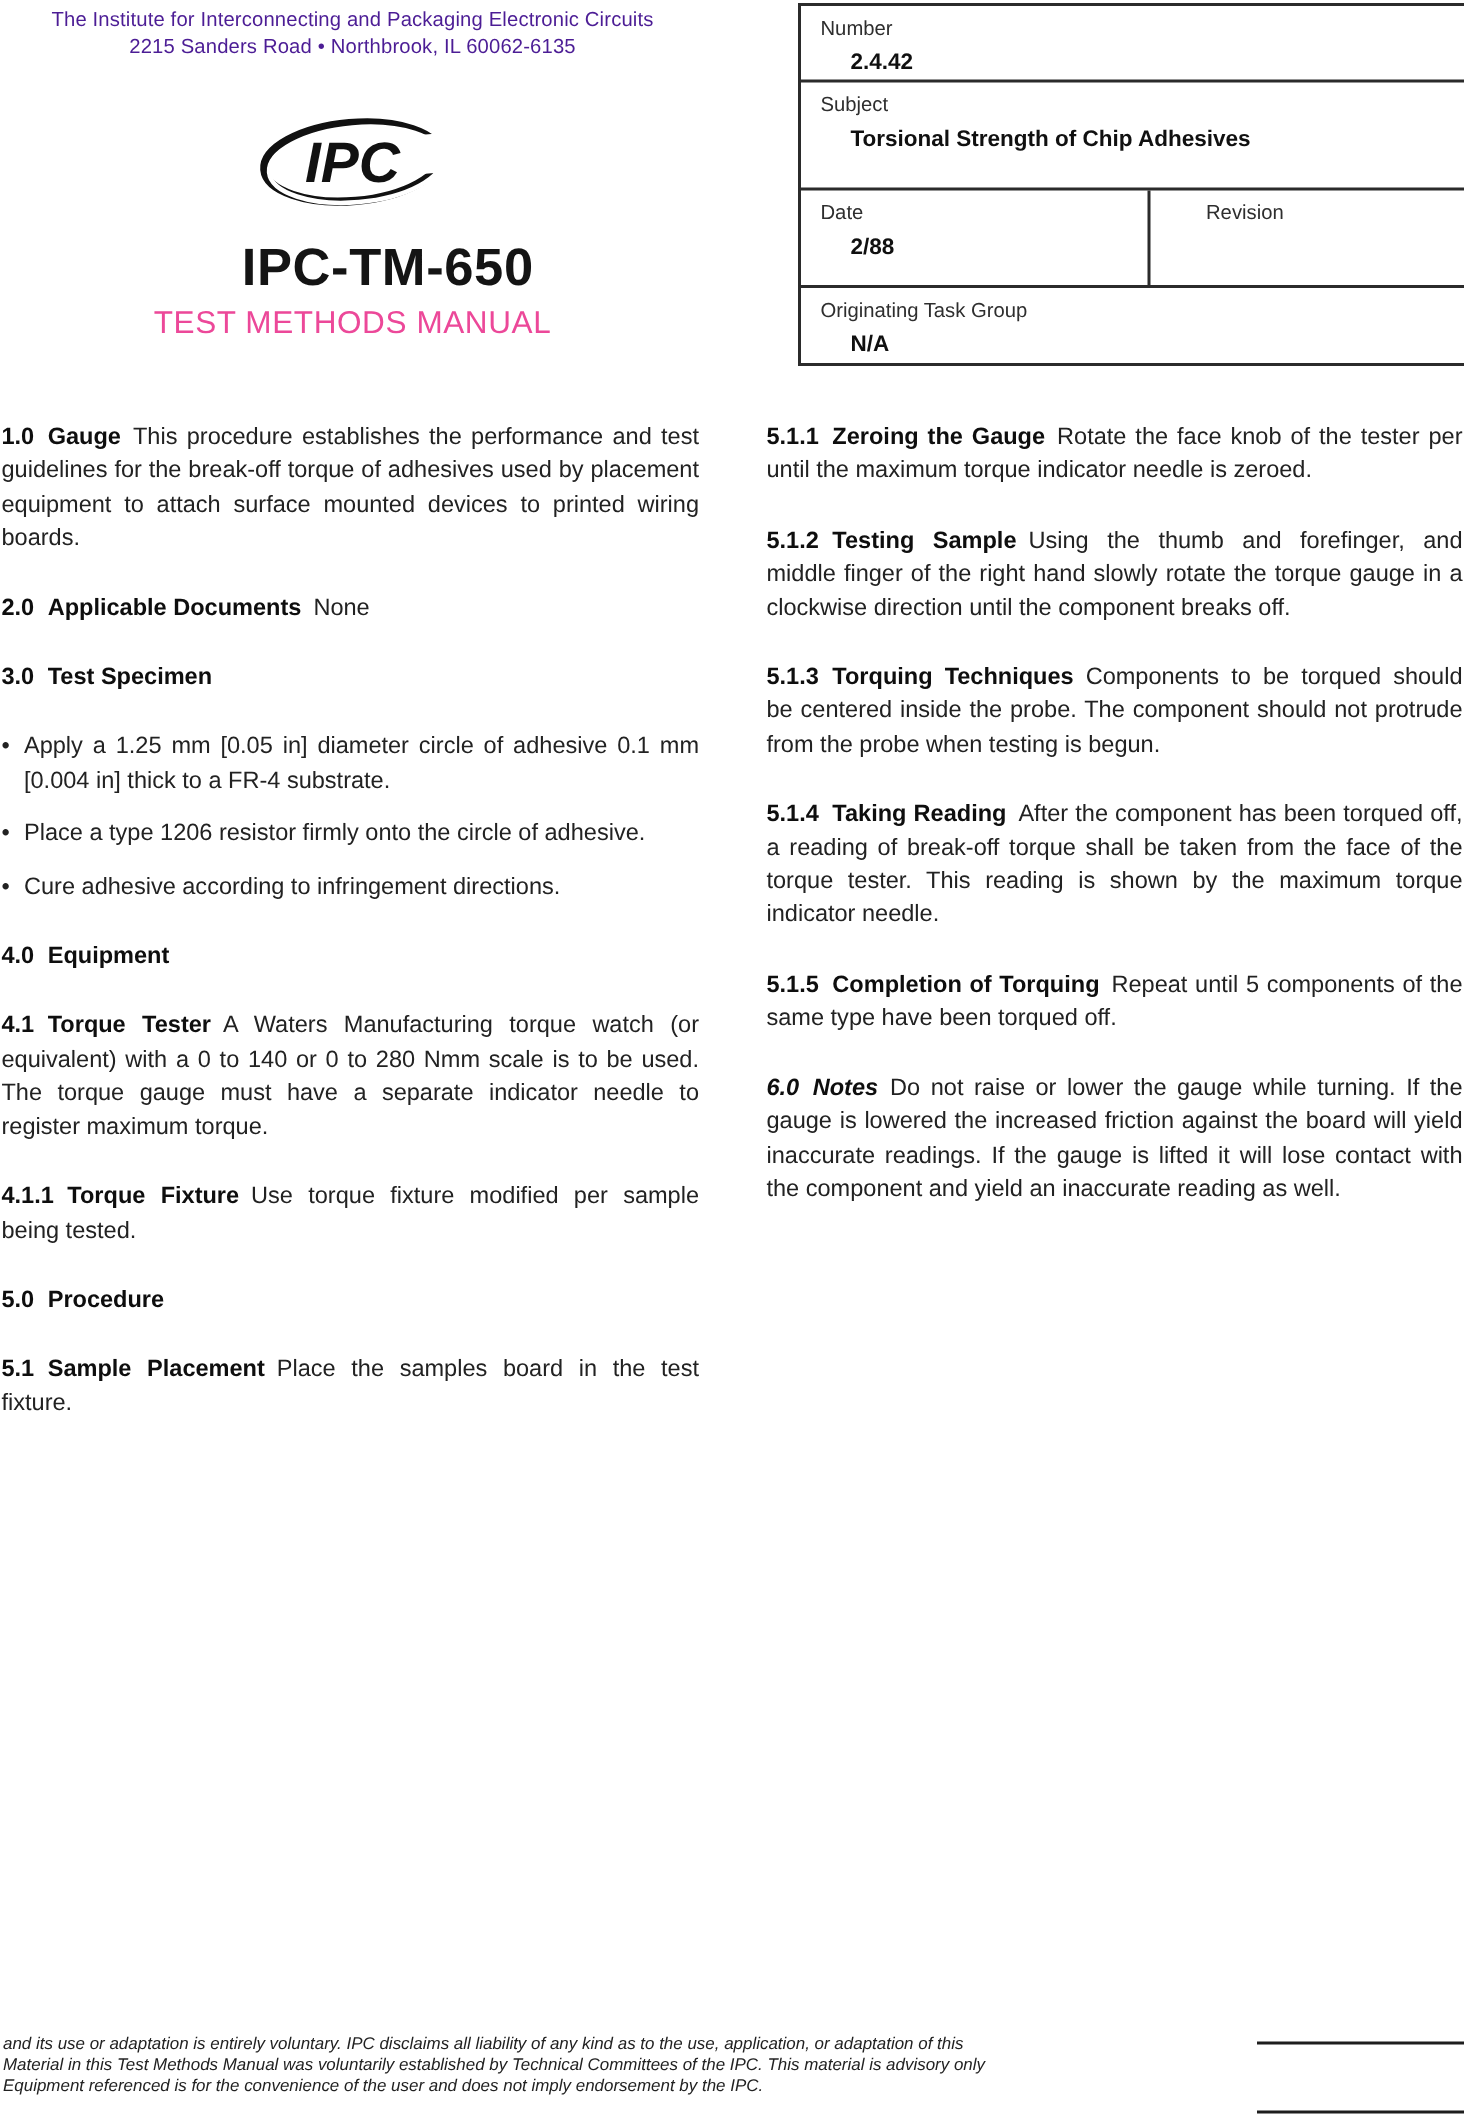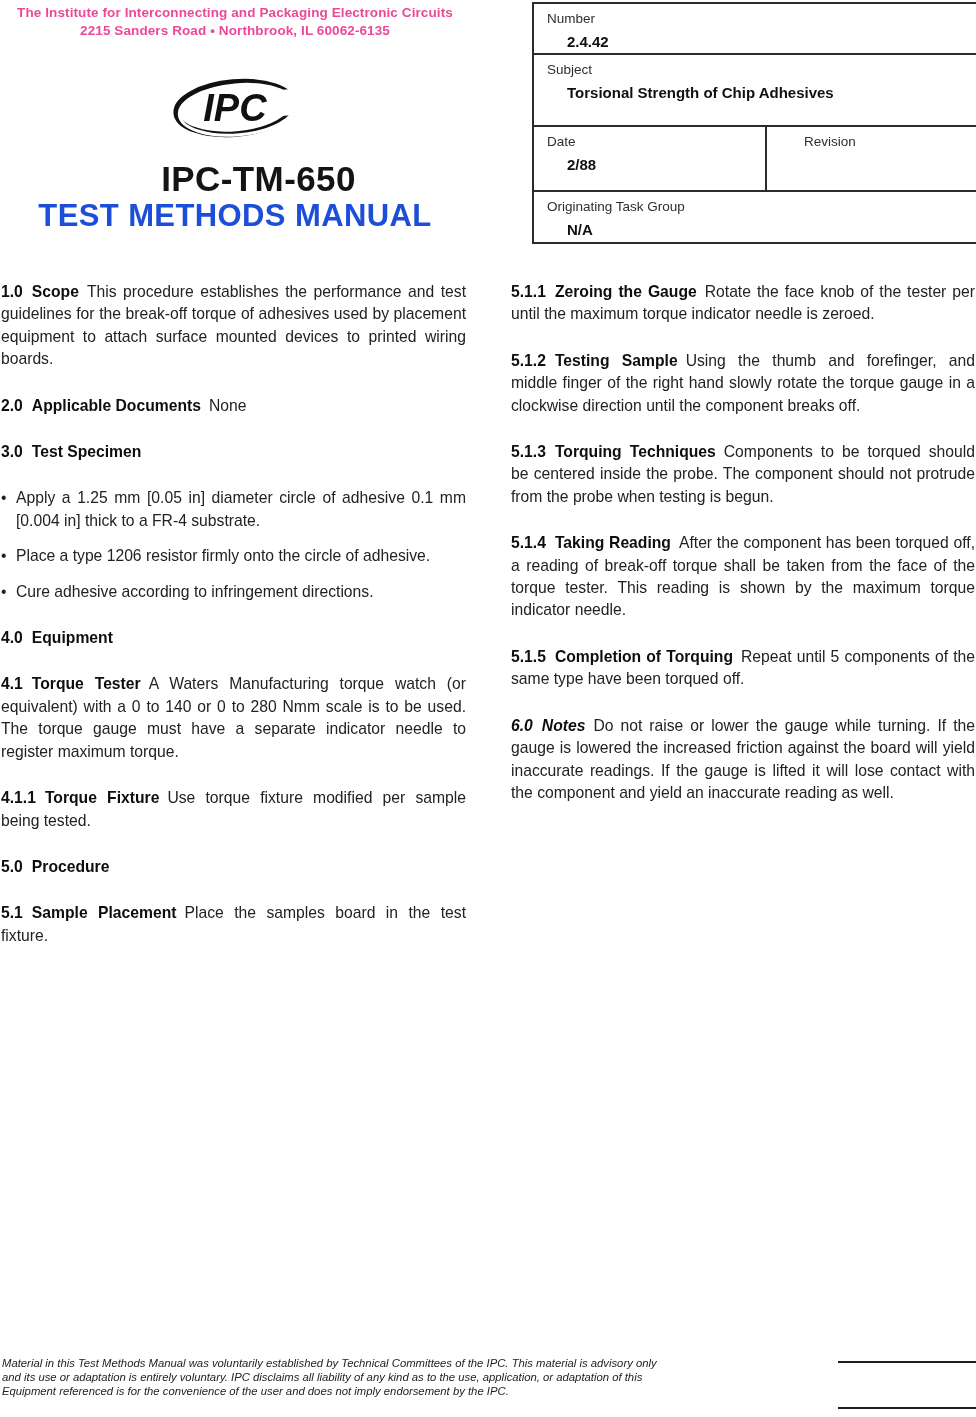--- a/index.html
+++ b/index.html
@@ -7,24 +7,24 @@
     position:relative;
     width:976px;height:1417px;
     background:#ffffff;
     font-family:"Liberation Sans", sans-serif;
     color:#1d1d1d;
     overflow:hidden;
   }
 
   
   .masthead{position:absolute;left:0;top:4px;width:470px;text-align:center;}
-  .org-line{font-size:13.5px;font-weight:bold;color:#ec4899;letter-spacing:.1px;line-height:18px;}
+  .org-line{font-size:13.5px;font-weight:normal;color:#4c1d95;letter-spacing:.1px;line-height:18px;}
   .logo-wrap{margin-top:36px;height:64px;}
   .title-1{font-size:35px;font-weight:bold;color:#141414;margin-top:22px;letter-spacing:.4px;line-height:34px;padding-left:47px;}
-  .title-2{font-size:31px;font-weight:bold;color:#1d4ed8;margin-top:3px;letter-spacing:.4px;line-height:34px;}
+  .title-2{font-size:21px;font-weight:normal;color:#ec4899;margin-top:3px;letter-spacing:.4px;line-height:34px;}
 
   
   .info-table{
     position:absolute;left:532px;top:2px;width:464px;height:242px;
     border:2px solid #2b2b2b;box-sizing:border-box;
     display:flex;flex-direction:column;background:#fff;
   }
   .it-row{box-sizing:border-box;border-bottom:2px solid #2b2b2b;padding:6px 8px 0 13px;}
   .it-row.last{border-bottom:none;flex:1;}
   .row-number{height:51px;}
@@ -105,21 +105,21 @@
         <div class="it-value"></div>
       </div>
     </div>
     <div class="it-row last">
       <div class="it-label">Originating Task Group</div>
       <div class="it-value">N/A</div>
     </div>
   </div>
 
   <div class="col col-left">
-    <p class="para"><b class="sh"><span class="num">1.0</span><span>Scope</span></b><span>This procedure establishes the performance and test guidelines for the break-off torque of adhesives used by placement equipment to attach surface mounted devices to printed wiring boards.</span></p>
+    <p class="para"><b class="sh"><span class="num">1.0</span><span>Gauge</span></b><span>This procedure establishes the performance and test guidelines for the break-off torque of adhesives used by placement equipment to attach surface mounted devices to printed wiring boards.</span></p>
 
     <p class="para"><b class="sh"><span class="num">2.0</span><span>Applicable Documents</span></b><span>None</span></p>
 
     <p class="para"><b class="sh"><span class="num">3.0</span><span>Test Specimen</span></b></p>
 
     <p class="bullet"><span>Apply a 1.25 mm [0.05 in] diameter circle of adhesive 0.1 mm [0.004 in] thick to a FR-4 substrate.</span></p>
     <p class="bullet"><span>Place a type 1206 resistor firmly onto the circle of adhesive.</span></p>
     <p class="bullet bullet-end"><span>Cure adhesive according to infringement directions.</span></p>
 
     <p class="para"><b class="sh"><span class="num">4.0</span><span>Equipment</span></b></p>
@@ -141,20 +141,20 @@
     <p class="para"><b class="sh"><span class="num">5.1.3</span><span>Torquing Techniques</span></b><span>Components to be torqued should be centered inside the probe. The component should not protrude from the probe when testing is begun.</span></p>
 
     <p class="para"><b class="sh"><span class="num">5.1.4</span><span>Taking Reading</span></b><span>After the component has been torqued off, a reading of break-off torque shall be taken from the face of the torque tester. This reading is shown by the maximum torque indicator needle.</span></p>
 
     <p class="para"><b class="sh"><span class="num">5.1.5</span><span>Completion of Torquing</span></b><span>Repeat until 5 components of the same type have been torqued off.</span></p>
 
     <p class="para"><b class="sh it"><span class="num">6.0</span><span>Notes</span></b><span>Do not raise or lower the gauge while turning. If the gauge is lowered the increased friction against the board will yield inaccurate readings. If the gauge is lifted it will lose contact with the component and yield an inaccurate reading as well.</span></p>
   </div>
 
   <div class="footer-disclaimer">
+    <div>and its use or adaptation is entirely voluntary. IPC disclaims all liability of any kind as to the use, application, or adaptation of this</div>
     <div>Material in this Test Methods Manual was voluntarily established by Technical Committees of the IPC. This material is advisory only</div>
-    <div>and its use or adaptation is entirely voluntary. IPC disclaims all liability of any kind as to the use, application, or adaptation of this</div>
     <div>Equipment referenced is for the convenience of the user and does not imply endorsement by the IPC.</div>
   </div>
   <div class="sig-line sig-1"></div>
   <div class="sig-line sig-2"></div>
 
 </div>
 
 </body></html>

